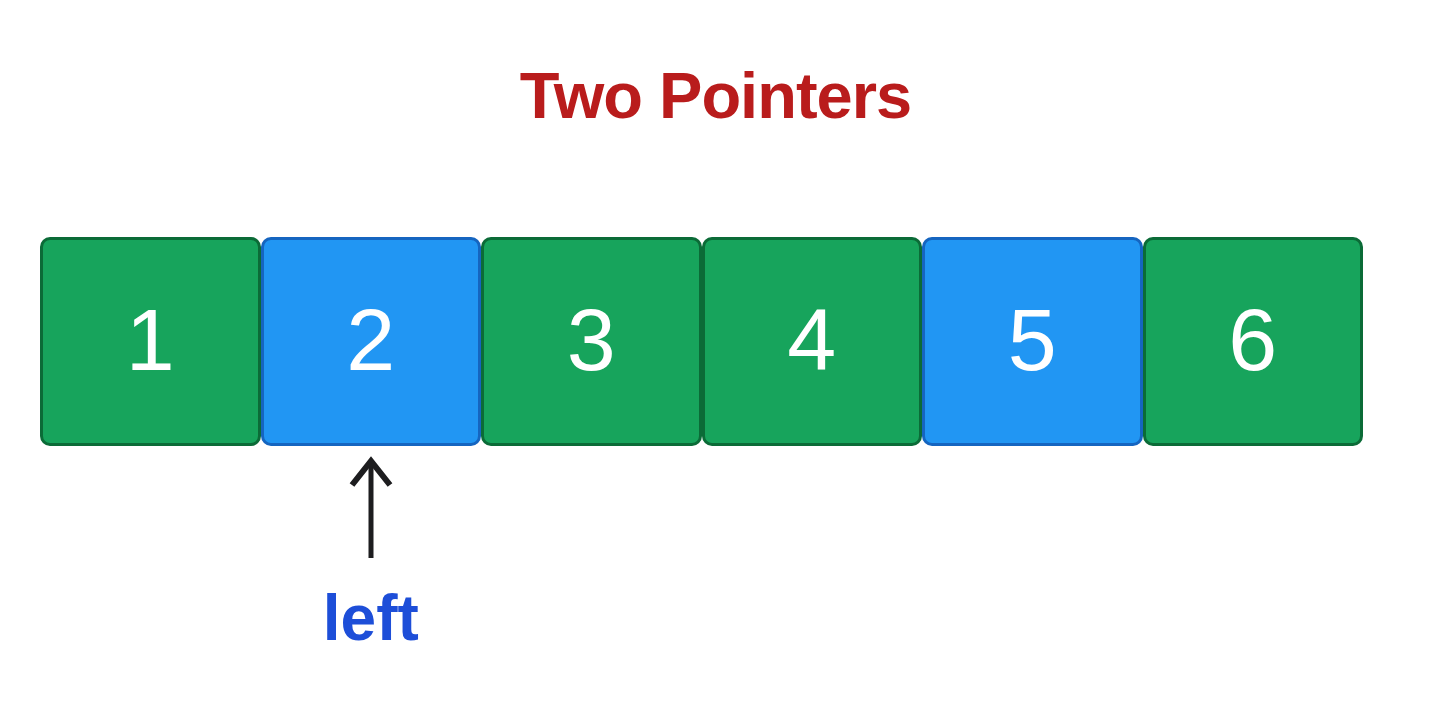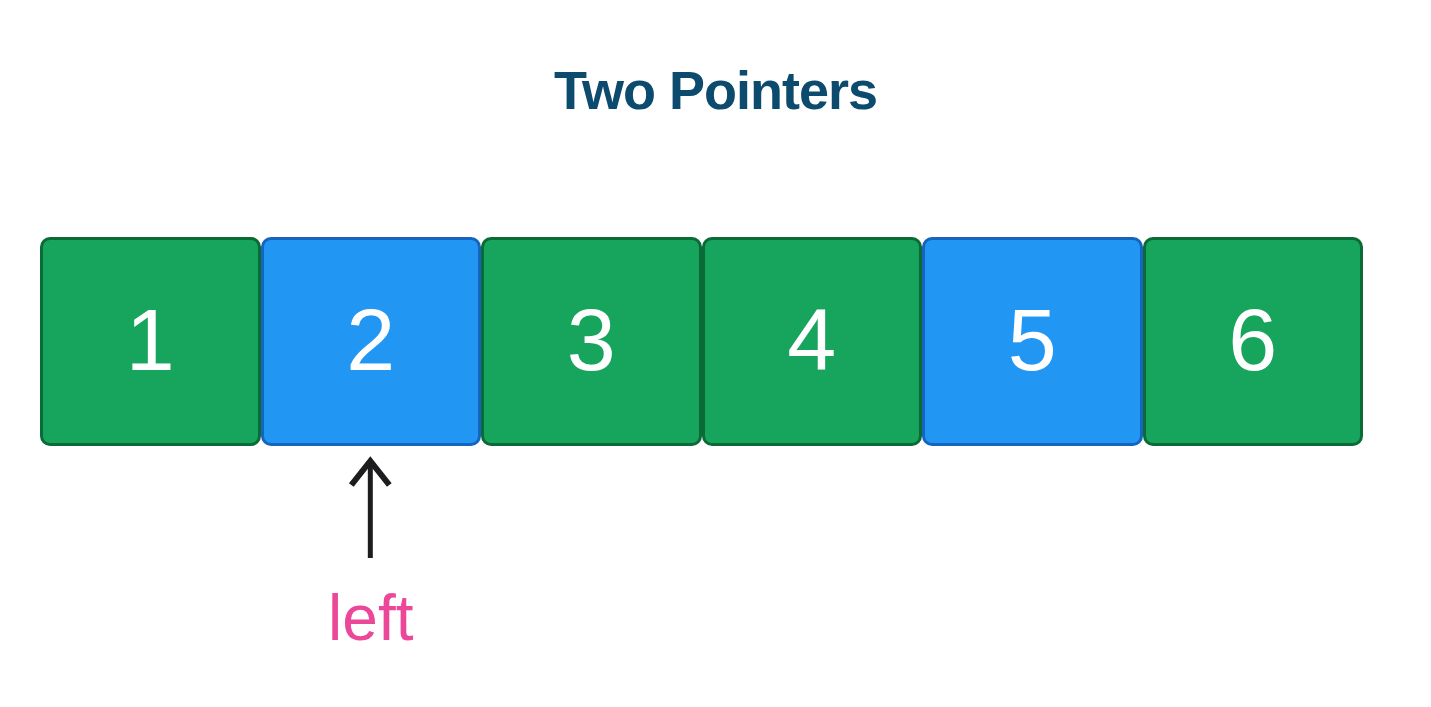--- a/index.html
+++ b/index.html
@@ -15,24 +15,24 @@
     width: 1431px;
     height: 707px;
     background: #ffffff;
   }
   .title {
     position: absolute;
     top: 62px;
     left: 0;
     width: 100%;
     text-align: center;
-    font-size: 54px;
+    font-size: 65px;
     font-weight: 800;
     letter-spacing: -1px;
-    color: #0c4a6e;
+    color: #b91c1c;
     line-height: 1.05;
   }
   .array-row {
     position: absolute;
     left: 40px;
     top: 237px;
     width: 1323px;
     height: 209px;
     display: flex;
   }
@@ -72,22 +72,22 @@
     top: 8px;
     transform: translateX(-50%);
     display: flex;
     flex-direction: column;
     align-items: center;
   }
   .pointer svg { display: block; }
   .pointer-label {
     margin-top: 26px;
     font-size: 64px;
-    font-weight: 400;
-    color: #ec4899;
+    font-weight: 700;
+    color: #1d4ed8;
     line-height: 1;
   }
 </style>
 </head>
 <body>
 
 <div class="diagram">
   <div class="title">Two Pointers</div>
   <div class="array-row">
       <div class="cell cell-green">

